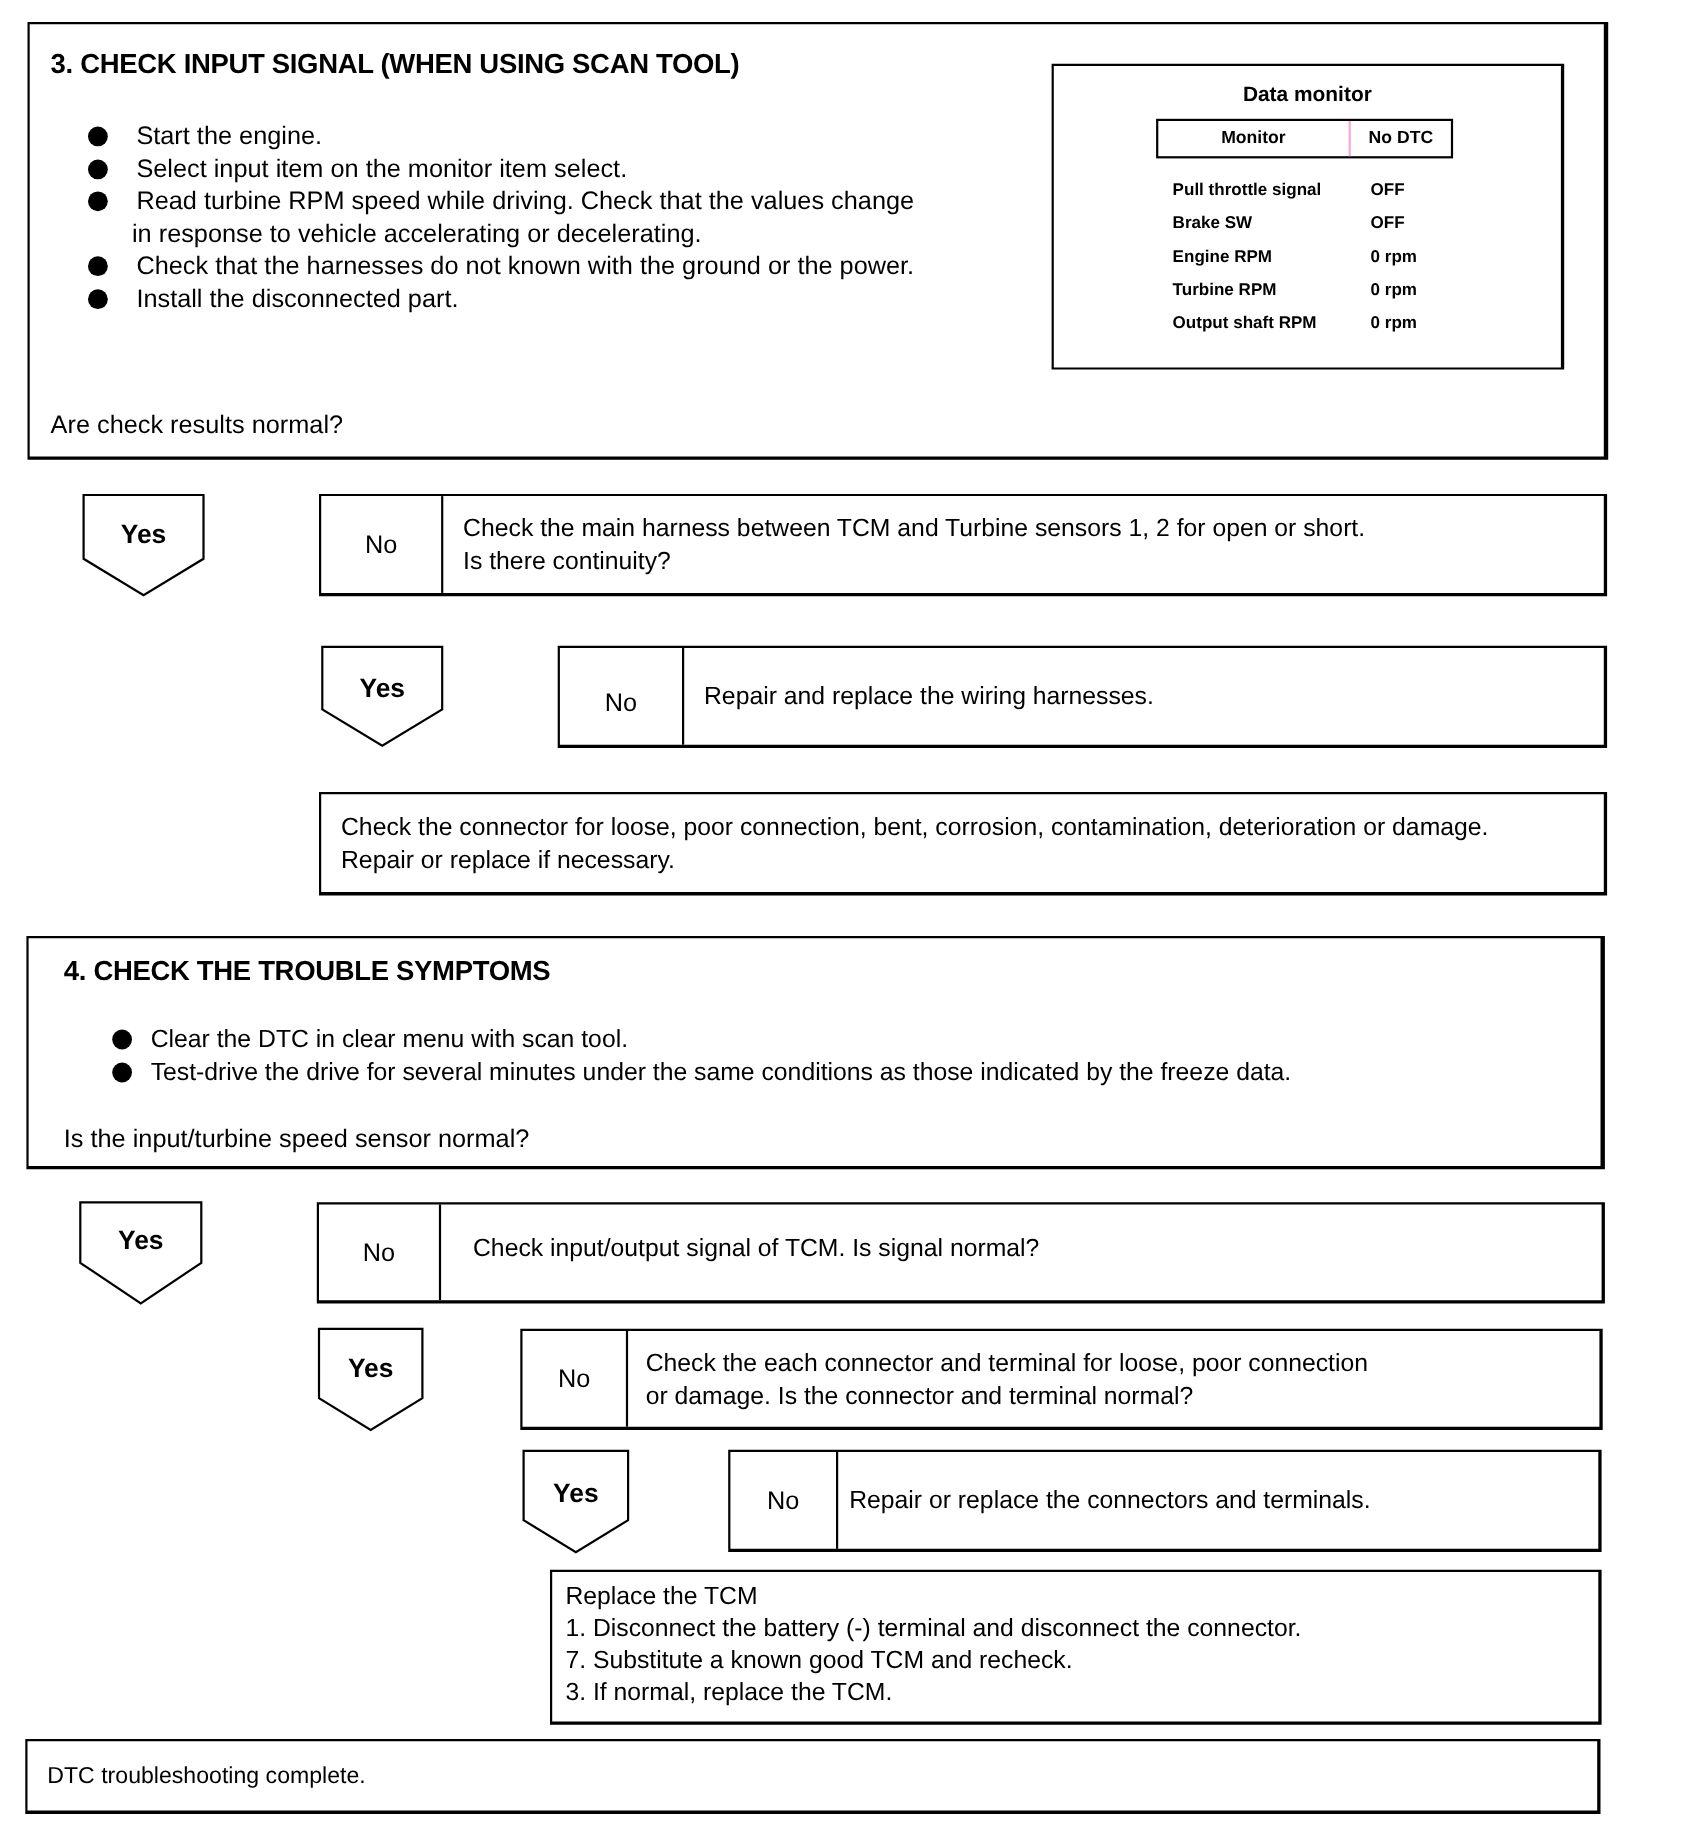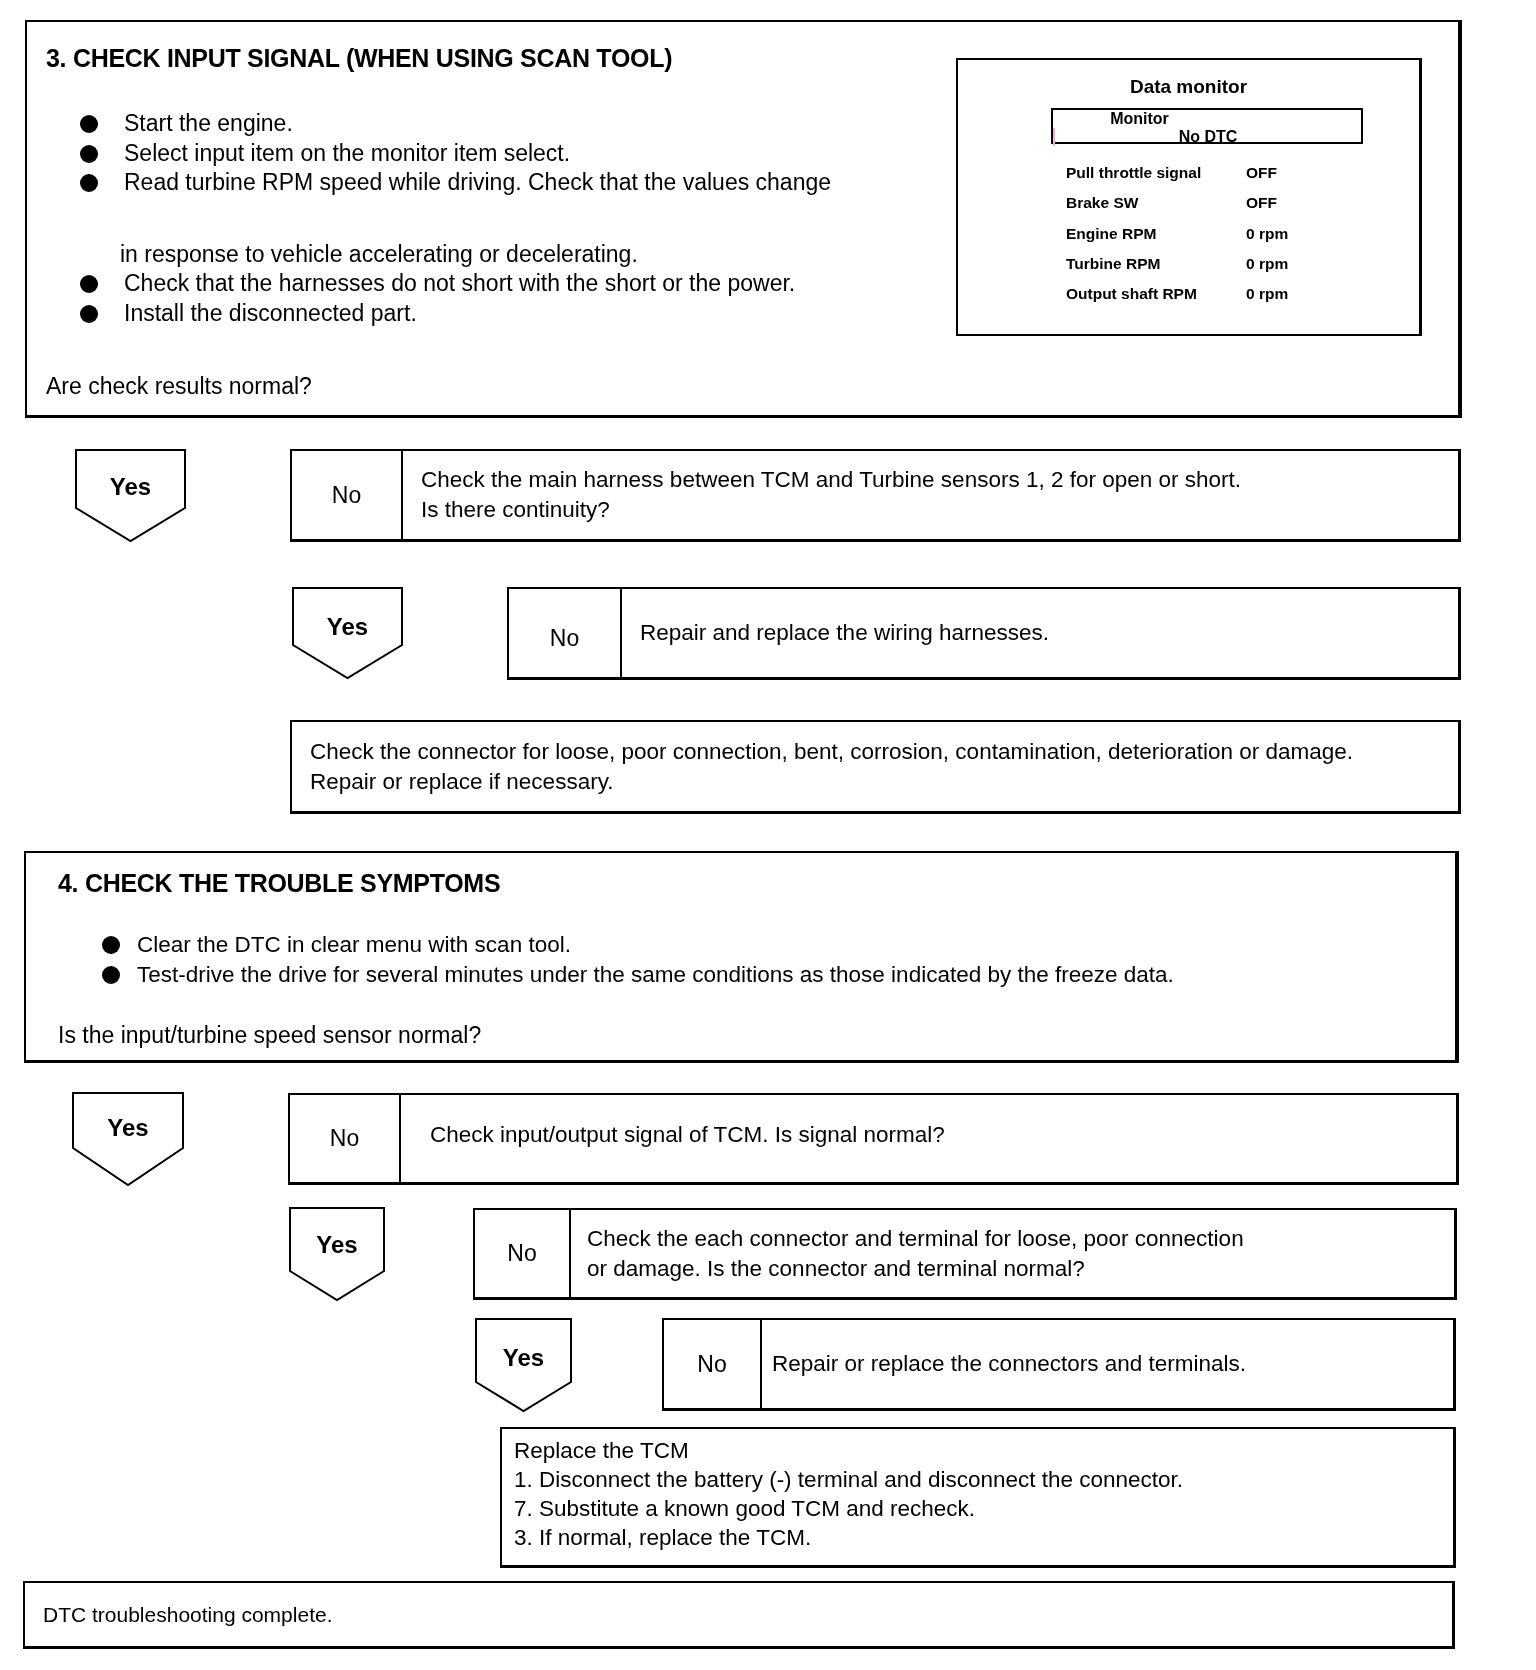--- a/index.html
+++ b/index.html
@@ -14,21 +14,21 @@
     background: #fff;
   }
   .abs { position: absolute; white-space: nowrap; }
   .title { font-weight: bold; font-size: 25px; letter-spacing: -0.3px; }
   .body-text { font-size: 23px; line-height: 30px; }
   .bullet-list { position: absolute; margin: 0; padding: 0; list-style: none; }
   .bullet-list li { position: relative; font-size: 23px; line-height: 29.5px; padding-left: 44px; white-space: nowrap; }
   .bullet-list li .dot {
     position: absolute; left: 0; top: 6px; width: 18px; height: 18px; border-radius: 50%; background: #000;
   }
-  .bullet-list li .cont { display: block; margin-left: -4px; margin-top: 42px; }
+  .bullet-list li .cont { display: block; margin-left: -4px; }
 
   
   .dm-title { font-size: 19px; font-weight: bold; text-align: center; }
   .dm-tabs { position: absolute; display: flex; box-sizing: border-box; border: 2px solid #000; }
   .dm-tab { display: flex; align-items: center; justify-content: center; font-size: 16px; font-weight: bold; box-sizing: border-box; }
   .dm-tab + .dm-tab { border-left: 2px solid #f9a8d4; }
   .dm-row { position: absolute; font-size: 15.5px; font-weight: bold; white-space: nowrap; }
 
   
   .yes { position: absolute; }
@@ -43,29 +43,29 @@
 </head>
 <body>
 
 <div class="box" style="left:25px; top:20px; width:1437px; height:398px;padding-left:34px;">
   <div class="abs title" style="left:19px; top:22px;">3.  CHECK INPUT SIGNAL (WHEN USING SCAN TOOL)</div>
 
   <ul class="bullet-list" style="left:53px; top:87px;">
     <li><span class="dot"></span><span>Start the engine.</span></li>
     <li><span class="dot"></span><span>Select input item on the monitor item select.</span></li>
     <li><span class="dot"></span><span>Read turbine RPM speed while driving. Check that the values change</span><span class="cont">in response to vehicle accelerating or decelerating.</span></li>
-    <li><span class="dot"></span><span>Check that the harnesses do not short with the short or the power.</span></li>
+    <li><span class="dot"></span><span>Check that the harnesses do not known with the ground or the power.</span></li>
     <li><span class="dot"></span><span>Install the disconnected part.</span></li>
   </ul>
 
   <div class="abs body-text" style="left:19px; top:349px;">Are check results normal?</div>
 
   <div style="position:absolute; left:929px; top:36px; width:466px; height:278px; box-sizing:border-box; border:2px solid #000; border-right-width:3px;">
     <div class="abs dm-title" style="left:0; width:100%; top:16px;">Data monitor</div>
-    <div class="dm-tabs" style="left:93px; top:48px; width:312px; height:36px;flex-direction:column;">
+    <div class="dm-tabs" style="left:93px; top:48px; width:270px; height:36px;">
       <div class="dm-tab" style="width:173px;">Monitor</div>
       <div class="dm-tab" style="flex:1;">No DTC</div>
     </div>
     <div class="dm-row" style="left:108px; top:104px;">Pull throttle signal</div>
     <div class="dm-row" style="left:288px; top:104px;">OFF</div>
     <div class="dm-row" style="left:108px; top:134px;">Brake SW</div>
     <div class="dm-row" style="left:288px; top:134px;">OFF</div>
     <div class="dm-row" style="left:108px; top:165px;">Engine RPM</div>
     <div class="dm-row" style="left:288px; top:165px;">0 rpm</div>
     <div class="dm-row" style="left:108px; top:195px;">Turbine RPM</div>

